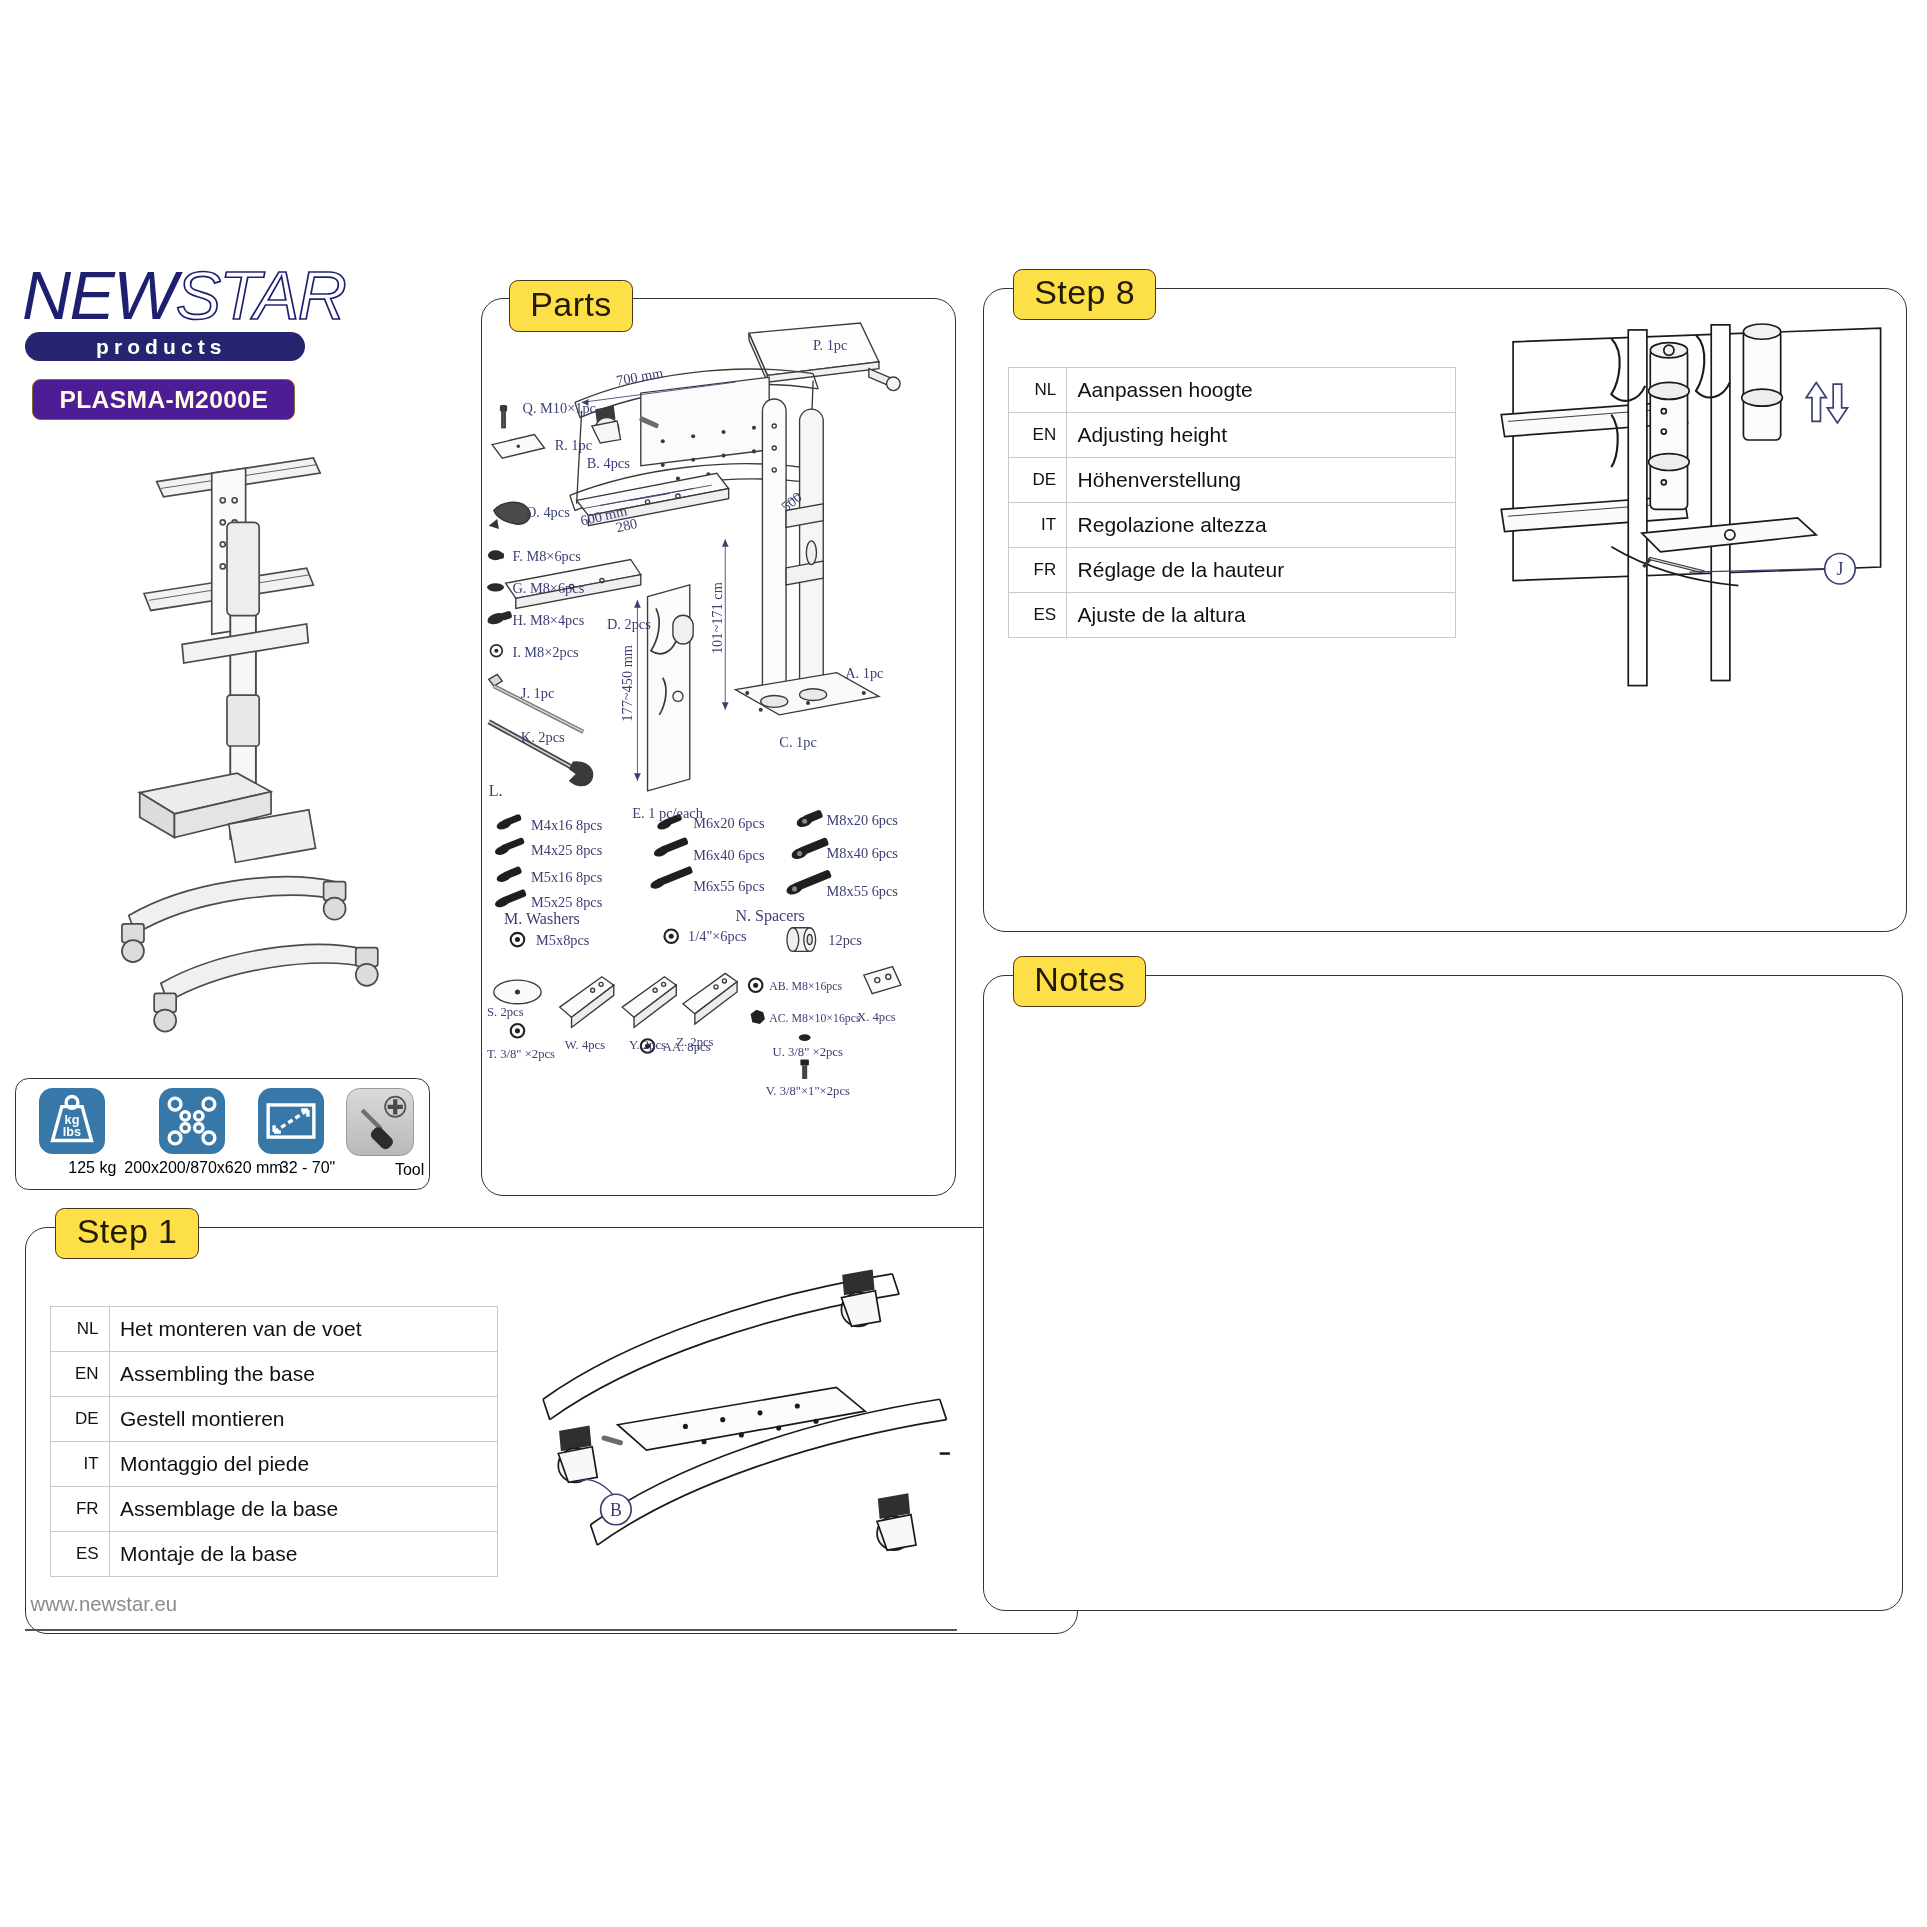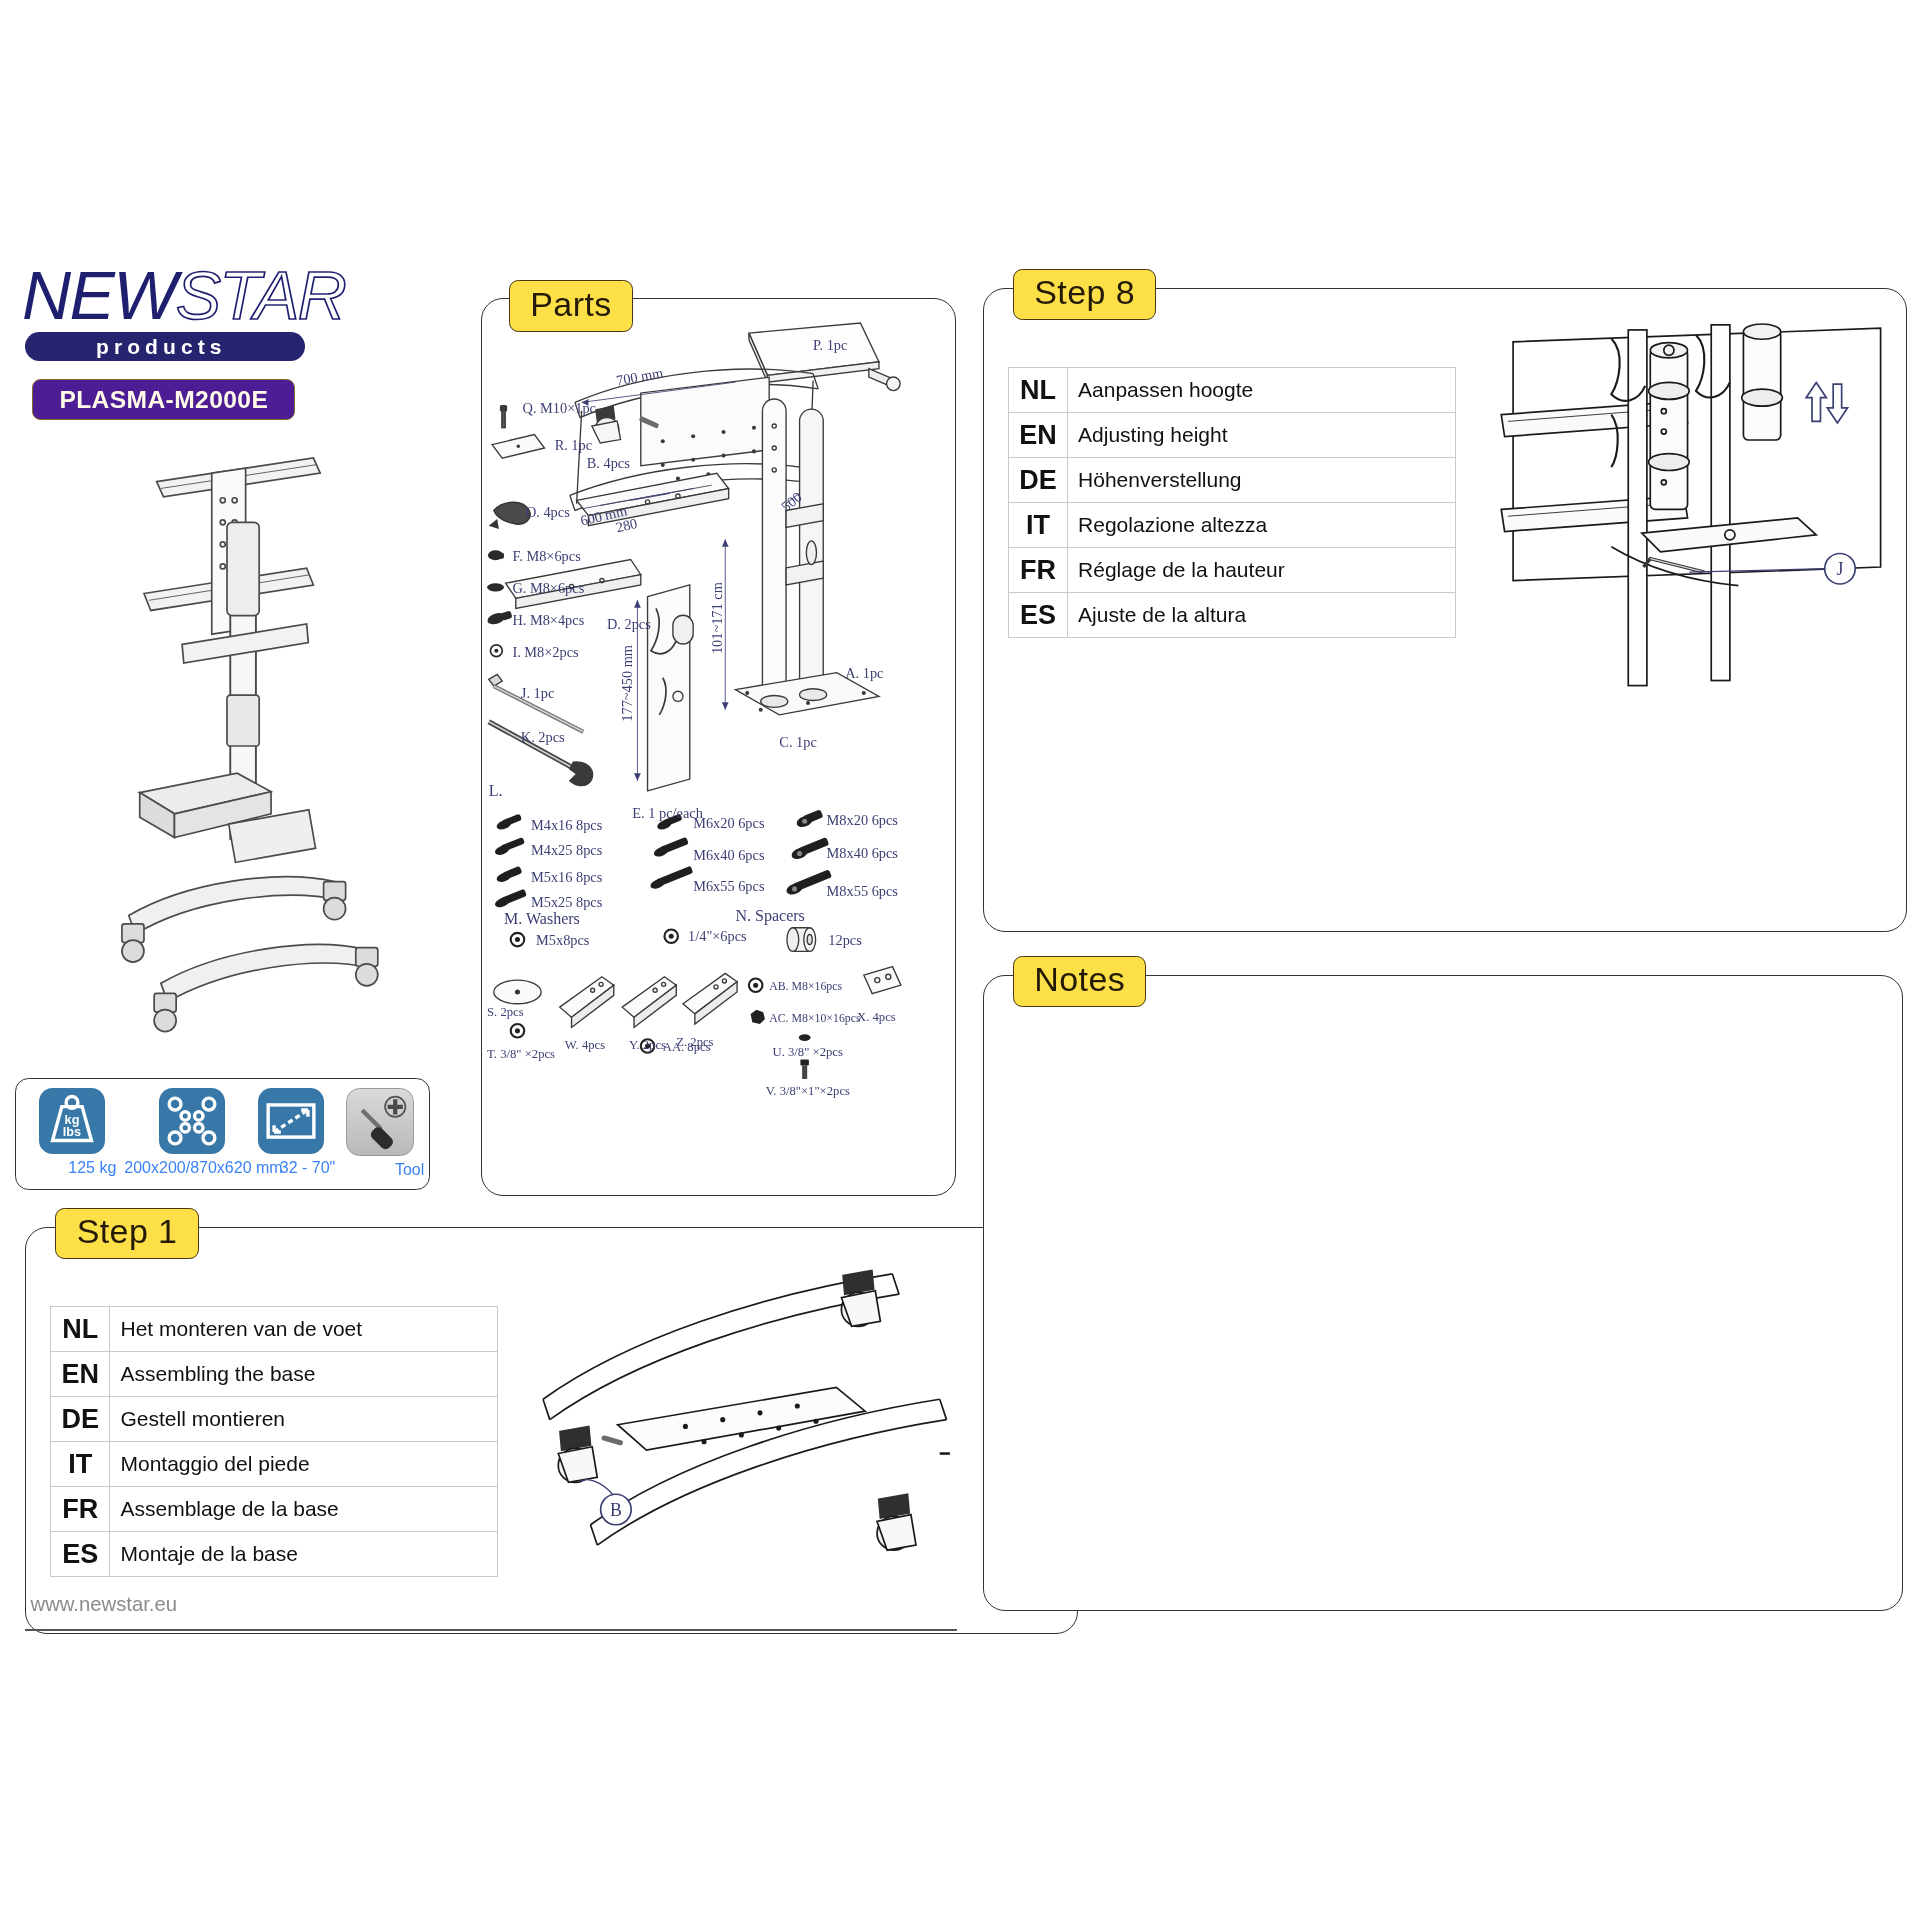--- a/index.html
+++ b/index.html
@@ -11,21 +11,21 @@
   
   .panel{position:absolute;border:1.7px solid #333;border-radius:22px;background:#fff;box-sizing:border-box;}
   .badge{position:absolute;background:#fde047;border:1.7px solid #4a3514;border-radius:9.3px;
          color:#241a08;font-size:34px;font-weight:400;letter-spacing:0.4px;
          padding:5.1px 20.3px 8.5px 20.3px;line-height:1.05;white-space:nowrap;}
 
   
   .langtable{position:absolute;border-collapse:collapse;width:100%;}
   .langtable td{border:0.8px solid #c9c9c9;font-size:21px;padding:6px 10.2px;height:32px;
                 vertical-align:middle;color:#111;}
-  .langtable td.code{width:37px;font-weight:bold;text-align:center;font-size:27px;}
+  .langtable td.code{width:37px;font-weight:normal;text-align:right;font-size:17px;}
   .langtable td.txt{font-weight:400;}
 
   
   #logo-block{position:absolute;left:15.3px;top:254px;width:322px;height:170px;}
   .logo-word{position:absolute;left:6.8px;top:6.8px;font-size:68px;font-style:italic;
              font-weight:normal;letter-spacing:-1.7px;line-height:1;}
   .logo-new{color:#1f1f70;}
   .logo-star{color:#fff;-webkit-text-stroke:1.7px #1f1f70;}
   .logo-bar{position:absolute;left:10.2px;top:78px;width:280px;height:29px;background:#26246e;
             border-radius:14.4px;}
@@ -34,21 +34,21 @@
   .model-badge{position:absolute;left:17px;top:125px;width:263px;height:41px;background:#4c1d95;
                border:1.7px solid #8a6a2c;border-radius:8.5px;box-sizing:border-box;
                display:flex;align-items:center;justify-content:center;
                color:#fffbe8;font-size:24.6px;font-weight:bold;letter-spacing:0.4px;}
 
   
   #spec-strip{left:15.3px;top:1078px;width:415px;height:112px;border-radius:13.6px;border-width:1.7px;}
   .spec-cell{position:absolute;top:8.5px;width:88px;height:100px;text-align:right;}
   .spec-ico{width:66px;height:66px;margin:0 auto;border-radius:13.6px;background:#3778a8;position:relative;}
   .spec-ico.grey{background:linear-gradient(#d9d9d9,#b9b9b9);border:0.8px solid #9a9a9a;}
-  .spec-cap{font-size:16px;color:#3b82f6;margin-top:5.1px;white-space:nowrap;}
+  .spec-cap{font-size:16px;color:#000000;margin-top:5.1px;white-space:nowrap;}
 
   
   #parts-panel{left:481px;top:298px;width:475px;height:898px;}
   #parts-svg{position:absolute;left:0;top:0;width:100%;height:100%;}
 
   
   #step8-panel{left:983px;top:288px;width:924px;height:644px;}
   #step1-panel{left:25.4px;top:1227px;width:1053px;height:407px;}
   #notes-panel{left:983px;top:975px;width:920px;height:636px;}
 

